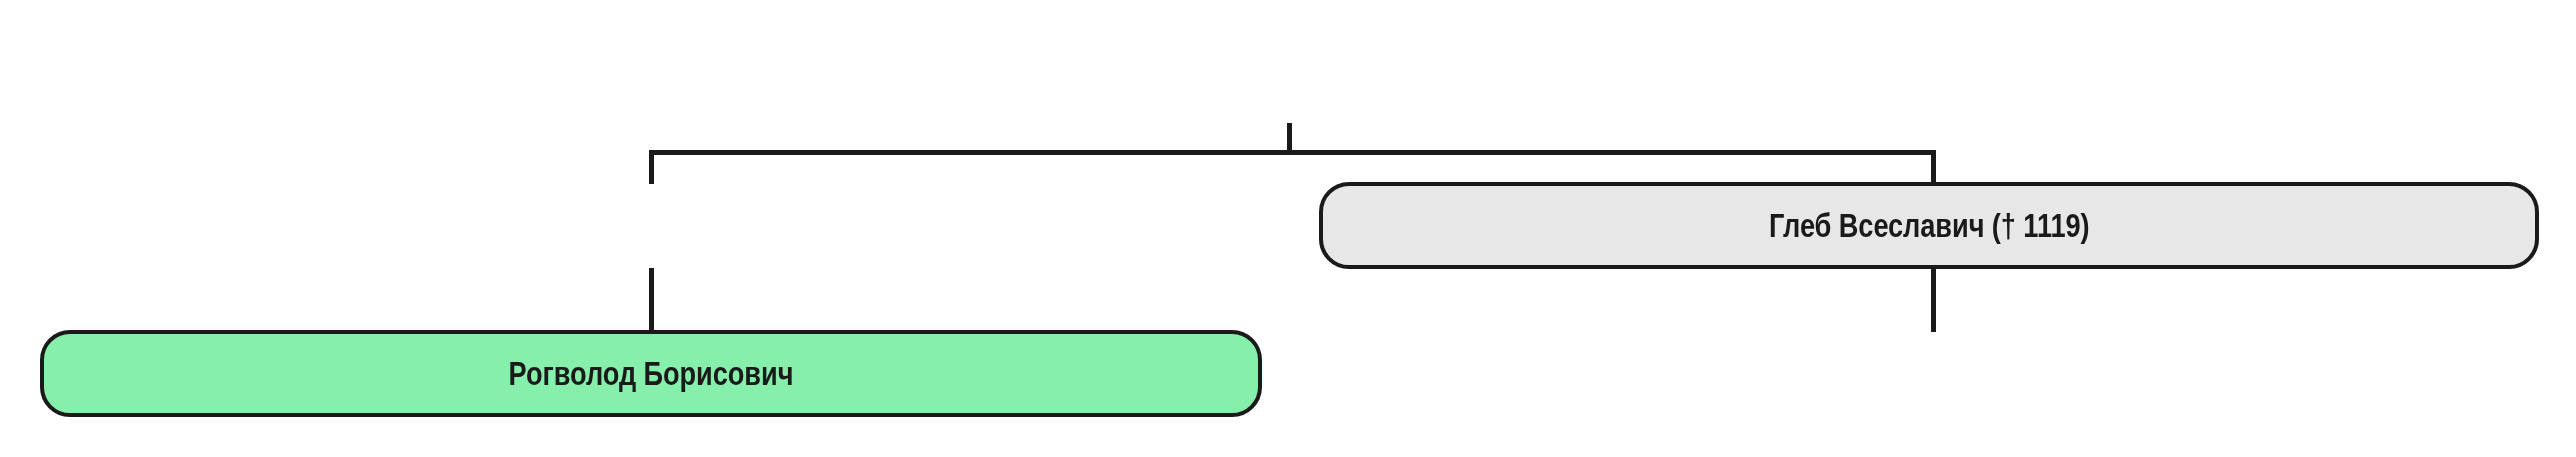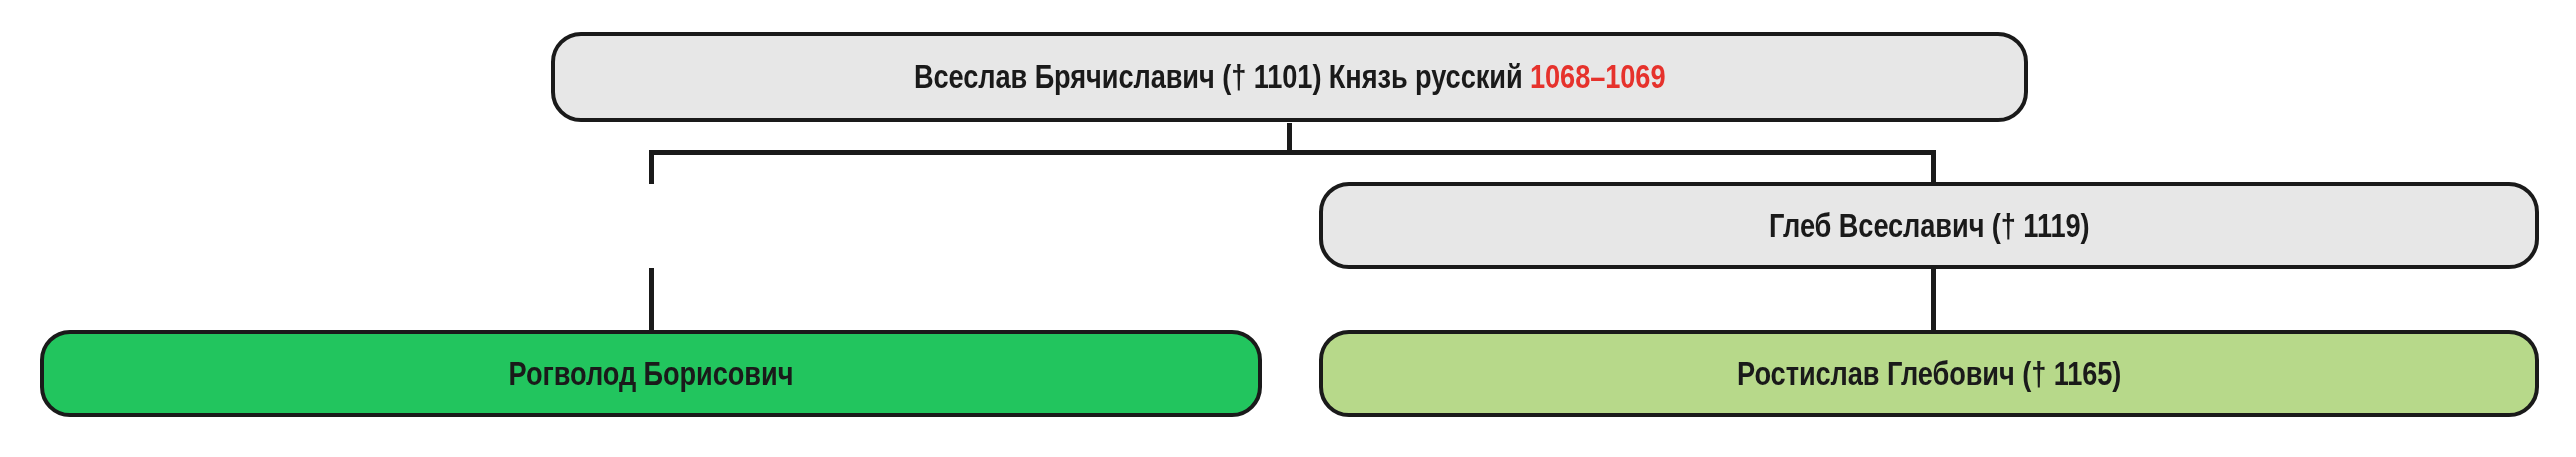--- a/index.html
+++ b/index.html
@@ -42,21 +42,21 @@
     transform: scaleX(0.80);
     transform-origin: center center;
     display: inline-block;
   }
   .node .reign {
     color: #e6322c;
     font-weight: 700;
   }
 
   .fill-gray   { background: #e7e7e7; }
-  .fill-orange { background: #22c55e; }
+  .fill-orange { background: #86efac; }
   .fill-green  { background: #b7d98a; }
 
   
   #node-root      { left: 551px;  top: 32px;  width: 1477px; height: 90px; }
 
   #node-rogvolod  { left: 40px;   top: 182px; width: 1222px; height: 87px; }
   #node-gleb      { left: 1319px; top: 182px; width: 1220px; height: 87px; }
 
   #node-rogvolod-borisovich { left: 40px;   top: 330px; width: 1222px; height: 87px; }
   #node-rostislav           { left: 1319px; top: 330px; width: 1220px; height: 87px; }
@@ -86,31 +86,25 @@
 
 <div id="diagram">
 
   <div class="conn conn-v" id="conn-root-stub"></div>
   <div class="conn conn-h" id="conn-bus"></div>
   <div class="conn conn-v" id="conn-drop-left"></div>
   <div class="conn conn-v" id="conn-drop-right"></div>
   <div class="conn conn-v" id="conn-rogvolod-child"></div>
   <div class="conn conn-v" id="conn-gleb-child"></div>
 
-  <div class="node fill-gray" id="node-root">
-    <span class="label"><span>Всеслав Брячиславич († 1101) Князь русский</span>&nbsp;<span class="reign">1068–1069</span></span>
-  </div>
 
 
   <div class="node fill-gray" id="node-gleb">
     <span class="label">Глеб Всеславич († 1119)</span>
   </div>
 
   <div class="node fill-orange" id="node-rogvolod-borisovich">
     <span class="label">Рогволод Борисович</span>
   </div>
 
-  <div class="node fill-green" id="node-rostislav">
-    <span class="label">Ростислав Глебович († 1165)</span>
-  </div>
 
 </div>
 
 
 </body></html>

